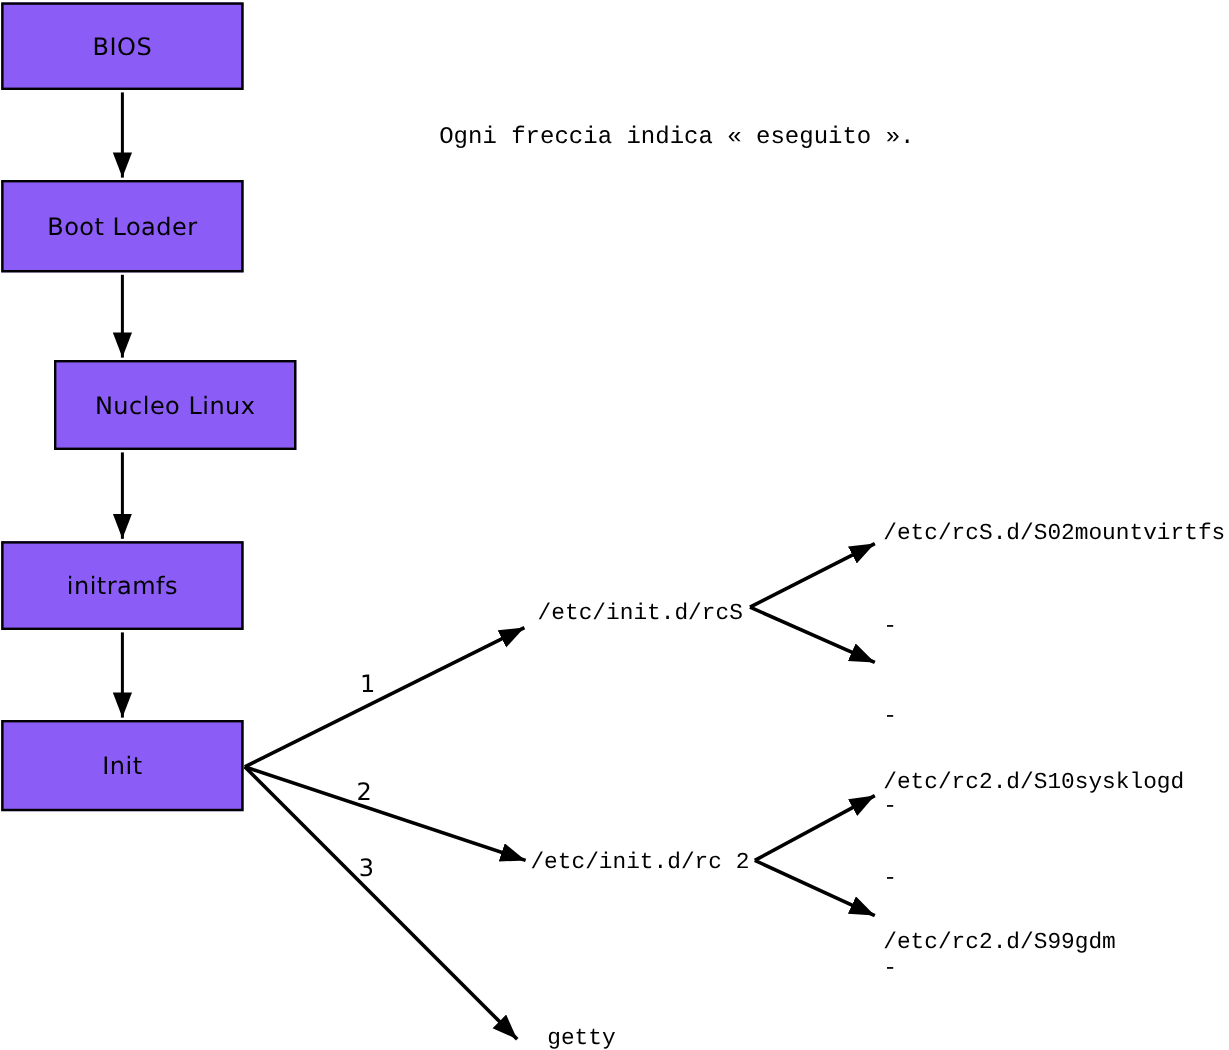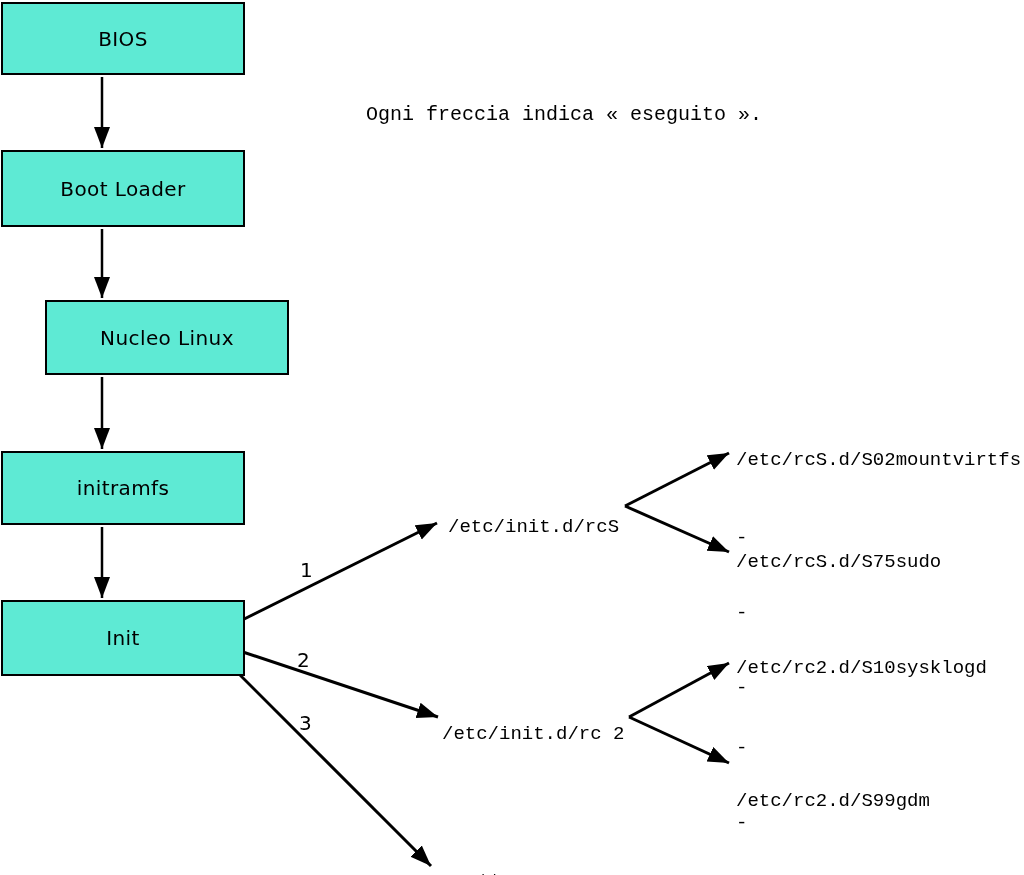--- a/index.html
+++ b/index.html
@@ -18,24 +18,24 @@
   }
   .arrows {
     position: absolute;
     left: 0;
     top: 0;
     pointer-events: none;
   }
   .node {
     position: absolute;
     left: 1px;
-    width: 244px;
+    width: 202px;
     box-sizing: border-box;
     border: 2px solid #000000;
-    background: #5eead4;
+    background: #8b5cf6;
     display: flex;
     align-items: center;
     justify-content: center;
     font-size: 20px;
     letter-spacing: 0.4px;
   }
   .node-bios      { top: 2px;   height: 73px; }
   .node-boot      { top: 150px; height: 77px; justify-content: center; }
   .node-nucleo    { top: 300px; height: 75px; margin-left: 44px; }
   .node-initramfs { top: 451px; height: 74px; }
@@ -56,21 +56,20 @@
   }
   .num-1 { left: 300px; top: 559px; }
   .num-2 { left: 297px; top: 649px; }
   .num-3 { left: 299px; top: 712px; }
   .mono {
     position: absolute;
     font-family: "Liberation Mono", "DejaVu Sans Mono", monospace;
     font-size: 19px;
     line-height: 22px;
     white-space: pre;
-    margin-top: 16px;
   }
   .t-rcs      { left: 448px; top: 500px; }
   .t-s02      { left: 736px; top: 433px; }
   .t-dots-rcs { left: 736px; top: 460px; line-height: 25px; }
   .t-s75      { left: 736px; top: 535px; }
   .t-rc2      { left: 442px; top: 707px; }
   .t-s10      { left: 736px; top: 641px; font-family: Liberation Mono, monospace; }
   .t-dots-rc2 { left: 736px; top: 670px; line-height: 25px; }
   .t-s99      { left: 736px; top: 774px; }
   .t-getty    { left: 456px; top: 854px; }
@@ -125,21 +124,20 @@
   <div class="edge-num num-3">3</div>
 
   <div class="mono t-rcs">/etc/init.d/rcS</div>
 
   <div class="mono t-s02">/etc/rcS.d/S02mountvirtfs</div>
   <div class="mono t-dots-rcs">
     <div>-</div>
     <div>-</div>
     <div>-</div>
   </div>
-  <div class="mono t-s75">/etc/rcS.d/S75sudo</div>
 
   <div class="mono t-rc2">/etc/init.d/rc 2</div>
 
   <div class="mono t-s10">/etc/rc2.d/S10sysklogd</div>
   <div class="mono t-dots-rc2">
     <div>-</div>
     <div>-</div>
     <div>-</div>
   </div>
   <div class="mono t-s99">/etc/rc2.d/S99gdm</div>

